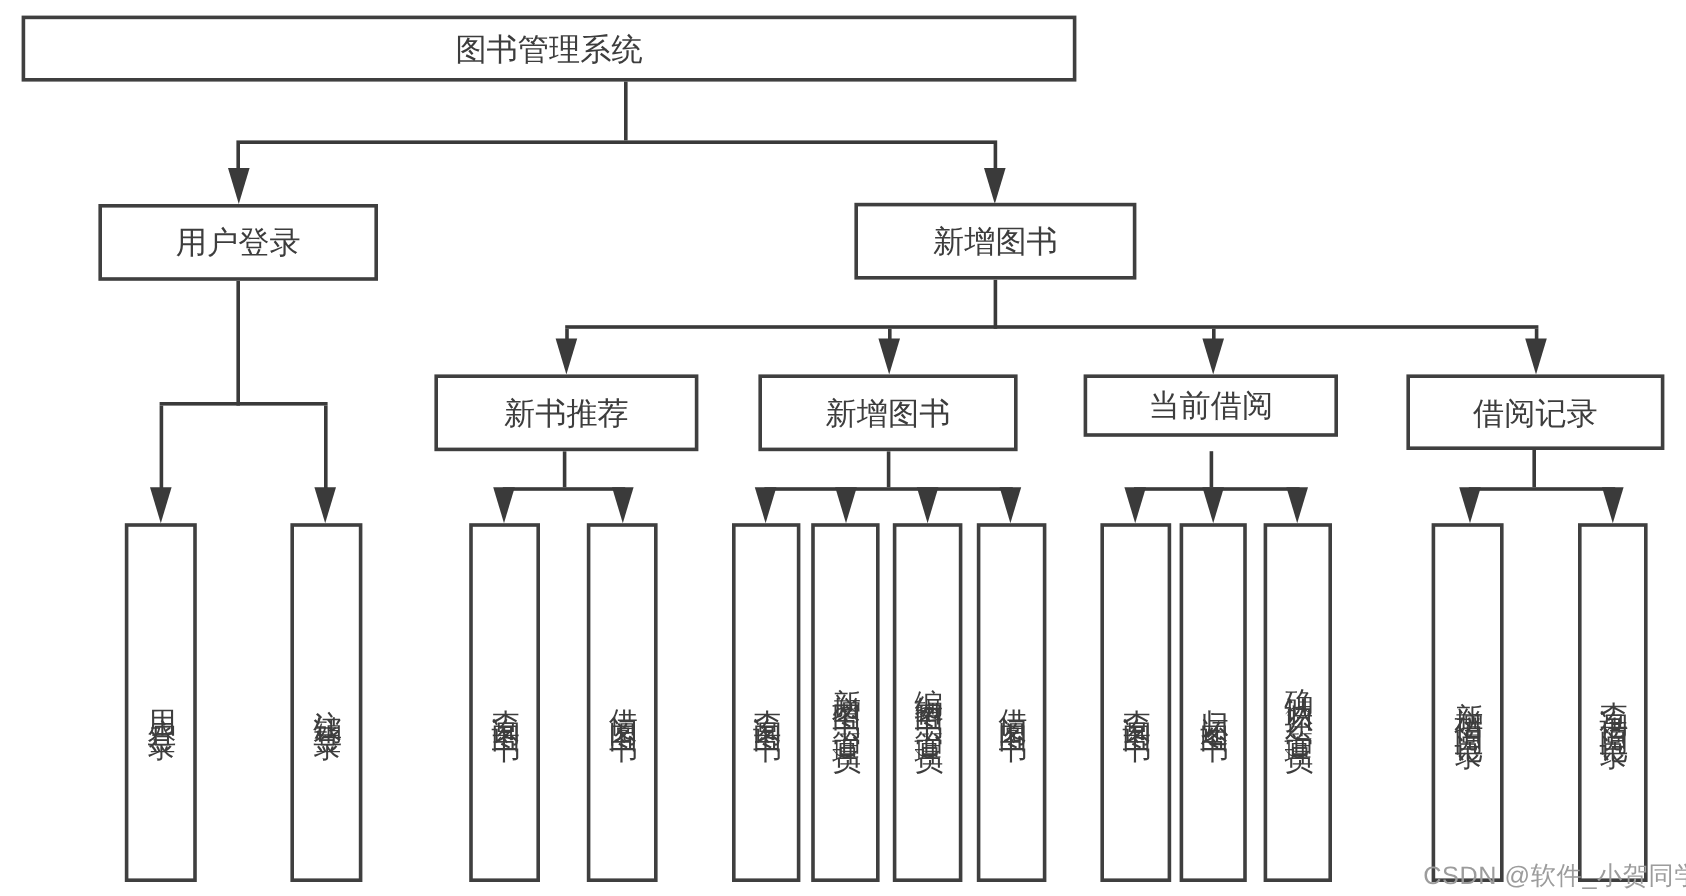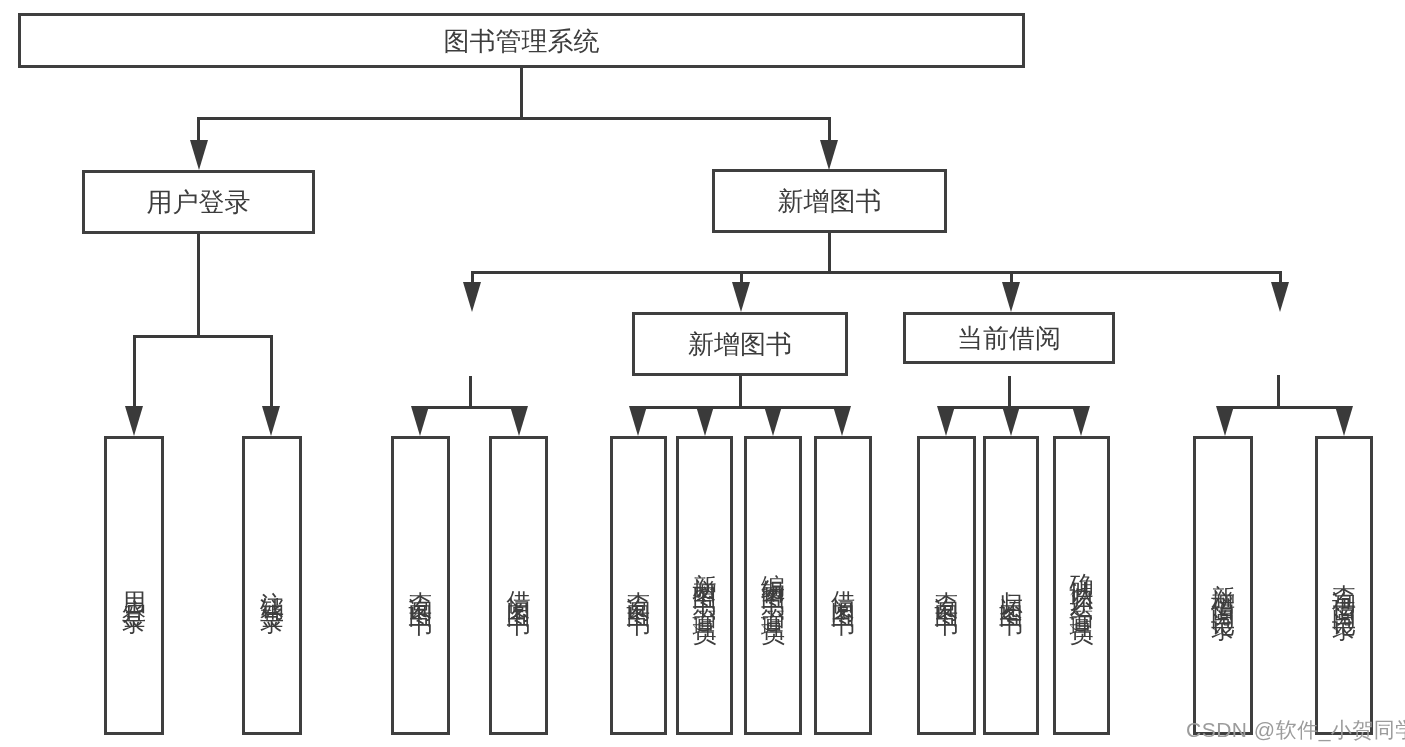--- a/index.html
+++ b/index.html
@@ -27,27 +27,29 @@
   .watermark{
     position:absolute;left:1186px;top:716px;z-index:5;
     font-size:21px;color:#9c9c9c;letter-spacing:0.5px;white-space:nowrap;
   }
 </style>
 </head>
 <body>
 
 <div id="canvas">
 
-  <div class="box" style="left:18px;top:13px;width:1007px;height:55px;">图书管理系统</div>
+  <div class="box" style="left:18px;top:13px;width:879px;height:55px;">图书管理系统</div>
 
   <div class="box" style="left:82px;top:170px;width:233px;height:64px;">用户登录</div>
   <div class="box" style="left:712px;top:169px;width:235px;height:64px;">新增图书</div>
 
+  <div class="box" style="left:362px;top:312px;width:220px;height:64px;">新书推荐</div>
   <div class="box" style="left:632px;top:312px;width:216px;height:64px;">新增图书</div>
   <div class="box" style="left:903px;top:312px;width:212px;height:52px;">当前借阅</div>
+  <div class="box" style="left:1172px;top:312px;width:215px;height:63px;">借阅记录</div>
 
   <div class="box leaf" style="left:104px;top:436px;width:60px;height:299px;">用户登录</div>
   <div class="box leaf" style="left:242px;top:436px;width:60px;height:299px;">注销登录</div>
 
   <div class="box leaf" style="left:391px;top:436px;width:59px;height:299px;">查询图书</div>
   <div class="box leaf" style="left:489px;top:436px;width:59px;height:299px;">借阅图书</div>
 
   <div class="box leaf" style="left:610px;top:436px;width:57px;height:299px;">查询图书</div>
   <div class="box leaf" style="left:676px;top:436px;width:57px;height:299px;">新增图书（管理员）</div>
   <div class="box leaf" style="left:744px;top:436px;width:58px;height:299px;">编辑图书（管理员）</div>

